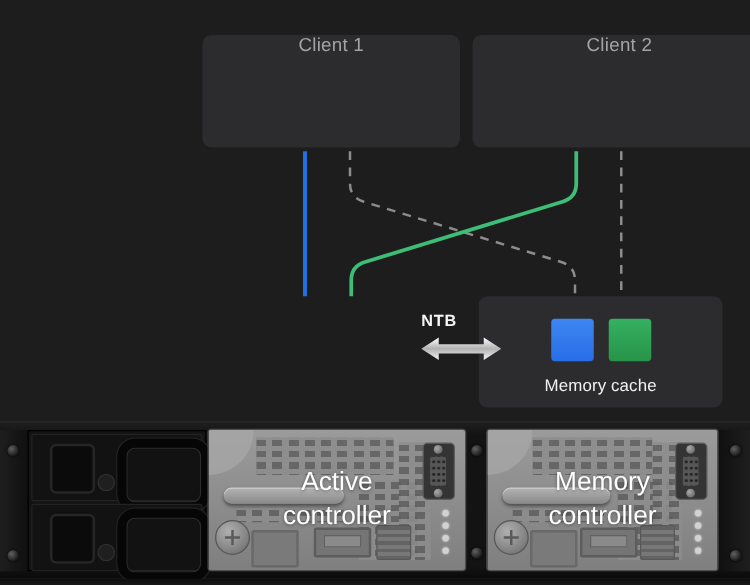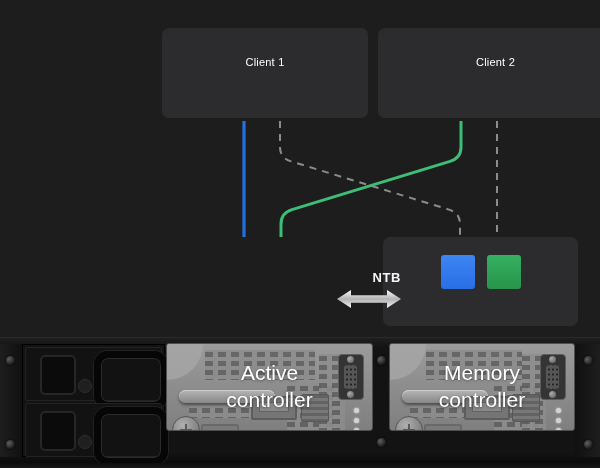--- a/index.html
+++ b/index.html
@@ -9,43 +9,43 @@
     font-family:"Liberation Sans", sans-serif;
     -webkit-font-smoothing:antialiased;
   }
   
   .node{
     position:absolute;background:#2c2c2e;border-radius:7px;
     color:#e9e9e9;
   }
   .client{height:90px;top:28px;}
   .client .lbl{
-    display:block;text-align:center;padding-top:28px;
-    font-size:11px;letter-spacing:.2px;color:#ffffff;
+    display:block;text-align:center;padding-top:0;
+    font-size:15px;letter-spacing:.2px;color:#a3a3a3;
   }
   #client1{left:162px;width:206px;}
   #client2{left:378px;width:235px;}
 
   .cache{top:237px;height:89px;display:flex;flex-direction:column;align-items:center;}
   #cache1{left:162px;width:176px;}
   #cache2{left:383px;width:195px;}
   .blocks{display:flex;gap:12px;margin-top:18px;}
   .sq{width:34px;height:34px;border-radius:3px;}
   .sq.blue{background:linear-gradient(180deg,#3c86f2,#2a6ee6);}
   .sq.green{background:linear-gradient(180deg,#35b061,#289449);}
   .cache .lbl{
     margin-top:12px;font-size:13.5px;color:#f2f2f2;letter-spacing:.1px;
     white-space:nowrap;
   }
 
   
   svg.links{position:absolute;left:0;top:0;pointer-events:none;}
 
   
-  .ntb{position:absolute;left:337px;top:268px;width:64px;text-align:right;z-index:6;}
+  .ntb{position:absolute;left:337px;top:248px;width:64px;text-align:left;z-index:6;}
   .ntb .lbl{font-size:13px;font-weight:700;color:#f5f5f5;letter-spacing:.6px;}
   .ntb svg{display:block;margin-top:3px;}
 
   
   .server{
     position:absolute;left:0;top:337px;width:600px;height:125px;
     background:linear-gradient(180deg,#1f1f1f 0%,#131313 8%,#131313 92%,#0a0a0a 100%);
     border-top:1px solid #2a2a2a;border-bottom:1px solid #303030;
   }
   .floor{position:absolute;left:0;top:463px;width:600px;height:5px;
@@ -74,21 +74,21 @@
   .psu .knob{
     position:absolute;left:52px;top:31px;width:12px;height:12px;border-radius:50%;
     background:#1f1f1f;border:1px solid #303030;
   }
   .psu .handle{
     position:absolute;left:68px;top:3px;width:60px;height:44px;
     border:7px solid #060606;border-radius:14px;
     box-shadow:inset 0 0 0 1px #2b2b2b, 0 0 0 1px #222;
   }
   .controller{
-    position:absolute;top:5px;height:88px;border-radius:3px;
+    position:absolute;top:5px;height:114px;border-radius:3px;
     background:linear-gradient(180deg,#9b9b9b,#7f7f7f);
     border:1px solid #4f4f4f;box-sizing:border-box;overflow:hidden;
   }
   #ctrl1{left:166px;width:207px;}
   #ctrl2{left:389px;width:186px;}
   .notch{
     position:absolute;left:0;top:0;width:36px;height:36px;
     background:#a6a6a6;border-radius:0 0 100% 0;opacity:.8;
   }
   .vents{
@@ -171,20 +171,21 @@
     <path d="M280 121 L280 147 Q280 158 291 161.4 L449 209.6 Q460 213 460 224 L460 237" fill="none" stroke-width="2" stroke-dasharray="7 6" stroke="#8c8c8c"></path>
     <path d="M461 121 L461 147 Q461 158 450 161.4 L292 209.6 Q281 213 281 224 L281 237" fill="none" stroke-width="3" stroke="#3dbd75"></path>
     <path d="M497 121 L497 237" fill="none" stroke-width="2" stroke-dasharray="7 6" stroke="#8c8c8c"></path>
   </svg>
 
   <div class="node cache" id="cache2">
     <div class="blocks">
       <div class="sq blue"></div>
       <div class="sq green"></div>
     </div>
+    <span class="lbl">Memory cache</span>
   </div>
 
   <div class="ntb">
     <span class="lbl">NTB</span>
     <svg width="64" height="20" viewBox="0 0 64 20">
       <defs>
         <linearGradient id="agrad" x1="0" y1="0" x2="0" y2="1">
           <stop offset="0" stop-color="#ffffff"></stop>
           <stop offset="0.5" stop-color="#b2b2b2"></stop>
           <stop offset="1" stop-color="#f4f4f4"></stop>

